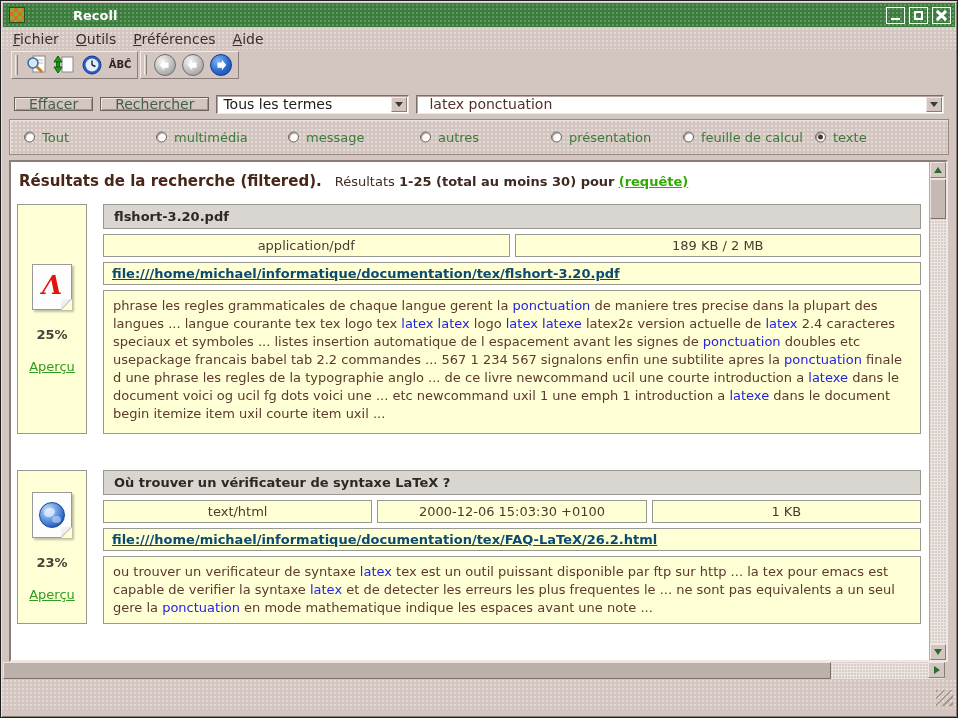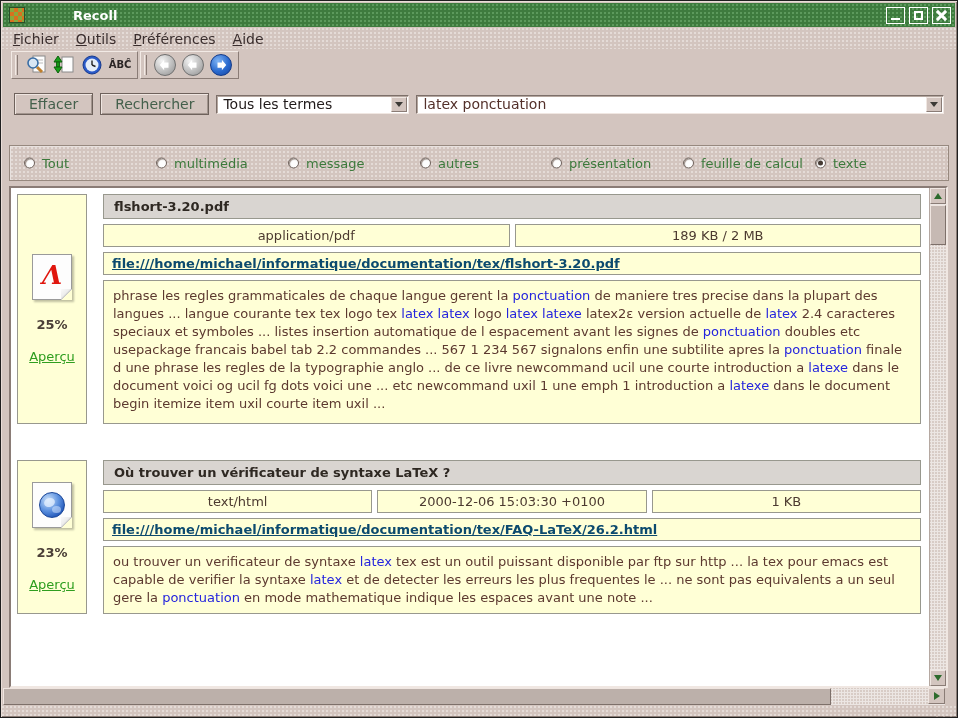--- a/index.html
+++ b/index.html
@@ -53,47 +53,47 @@
   .tool-handle{ width:3px; height:20px; border-left:1px solid #f2eae5; border-right:1px solid #8a7c76; margin:0 3px 0 1px; }
   .tool-btn{ width:26px; height:24px; display:flex; align-items:center; justify-content:center; }
   .abc-label{ font-size:10px; font-weight:bold; color:#2a2424; letter-spacing:0; }
   .nav-circle{ width:22px; height:22px; border-radius:50%; display:flex; align-items:center; justify-content:center; border:1px solid #6f6f6f; }
   .nav-gray{ background:radial-gradient(circle at 35% 30%, #f4f4f4, #bdbdbd 55%, #8f8f8f); }
   .nav-blue{ background:radial-gradient(circle at 35% 30%, #7fb4f4, #2a6ace 55%, #17439f); border-color:#123a8a; }
 
   
   .search-row{ height:30px; margin:9px 13px 0 13px; display:flex; align-items:center; gap:7px; }
   .gtk-button{
-    height:22px; padding:0 14px; font-size:14px; color:#44604c; background:#d3c5bf;
+    height:14px; padding:0 14px; font-size:14px; color:#44604c; background:#d3c5bf;
     border:1px solid #6e625c;
     box-shadow: inset 1px 1px 0 #efe6e1, inset -1px -1px 0 #a2958e;
     display:flex; align-items:center; justify-content:center; cursor:default;
     font-family:"DejaVu Sans", sans-serif;
   }
   .combo{
     height:19px; background:#fff; display:flex; align-items:stretch;
     border:1px solid; border-color:#7c6f69 #f0e7e2 #f0e7e2 #7c6f69;
     box-shadow: inset 1px 1px 0 #b5a79f;
   }
   .combo-text{ flex:1; display:flex; align-items:center; padding:0 6px; font-size:14px; color:#201a1a; white-space:nowrap; overflow:hidden; }
   .combo-mode{ width:193px; }
   .combo-query{ flex:1; }
   .combo-query input{
-    flex:1; border:none; outline:none; background:transparent; padding:0 6px;
+    flex:1; border:none; outline:none; background:transparent; padding:0 12px;
     font-size:14px; color:#53302a; font-family:"DejaVu Sans", sans-serif;
   }
   .combo-arrow{
     width:16px; margin:1px; background:#d3c5bf; display:flex; align-items:center; justify-content:center;
     border:1px solid; border-color:#f0e7e2 #8a7c76 #8a7c76 #f0e7e2;
   }
   .tri-down{ width:0; height:0; border-left:4px solid transparent; border-right:4px solid transparent; border-top:5px solid #3c3a36; }
 
   
   .filter-box{
-    height:36px; margin:26px 8px 0 8px; position:relative;
+    height:36px; margin:0 8px 0 8px; position:relative;
     border:1px solid #97897f; box-shadow: inset 1px 1px 0 rgba(255,255,255,.5);
   }
   .radio-opt{ position:absolute; top:50%; transform:translateY(-50%); display:flex; align-items:center; gap:7px; cursor:default; }
   .radio-circle{
     width:11px; height:11px; border-radius:50%; background:#fdfdfd;
     border:1px solid #6f625c; box-shadow: inset 1px 1px 1px #9a8d86;
     display:flex; align-items:center; justify-content:center;
   }
   .radio-dot{ width:5px; height:5px; border-radius:50%; background:#453a33; display:none; }
   .radio-opt.checked .radio-dot{ display:block; }
@@ -322,20 +322,28 @@
         <span class="radio-circle">
           <span class="radio-dot"></span>
         </span>
         <span class="radio-label">texte</span>
       </span>
   </div>
 
   <div class="results-panel">
     <div class="results-content">
 
+      <div class="results-heading">
+        <span class="heading-main">Résultats de la recherche (filtered).</span>
+        <span class="heading-summary">
+          <span>Résultats</span>
+          <span class="heading-bold">1-25 (total au moins 30) pour</span>
+          <span class="query-link">(requête)</span>
+        </span>
+      </div>
 
       <div class="result-item item-0">
         <div class="left-cell">
           <span class="doc-icon">
               <span class="pdf-glyph">Ʌ</span>
             </span>
           <span class="relevance">25%</span>
           <span class="preview-link">Aperçu</span>
         </div>
         <div class="right-col">

